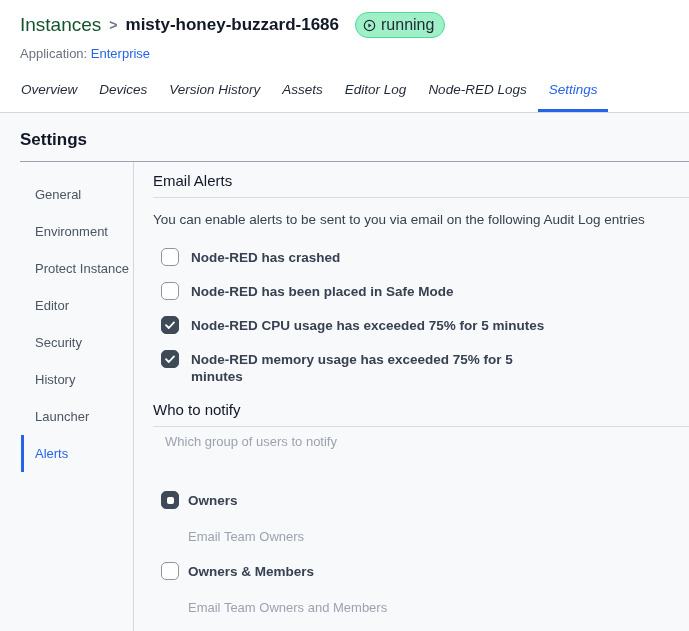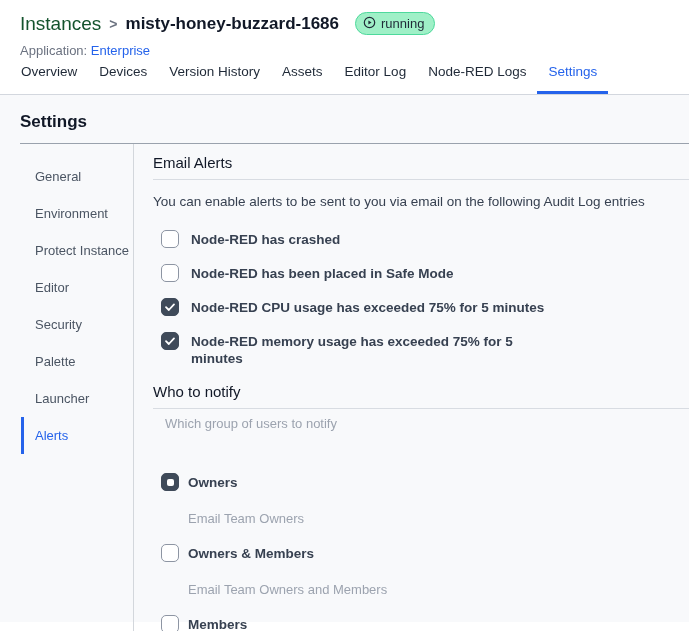--- a/index.html
+++ b/index.html
@@ -12,31 +12,31 @@
   }
 
   
   .header { padding: 12px 20px 0 20px; background: #ffffff; }
   .breadcrumb-row { display: flex; align-items: center; }
   .crumb-link { font-size: 19px; font-weight: 400; color: #14532d; cursor: pointer; }
   .crumb-sep { font-size: 14px; font-weight: 600; color: #6b7280; margin: 0 8px; }
   .instance-name { font-size: 17px; font-weight: 700; color: #111827; }
   .status-badge {
     margin-left: 16px;
-    display: inline-flex; align-items: flex-start; gap: 5px;
+    display: inline-flex; align-items: center; gap: 5px;
     background: #9ff0c7; border: 1px solid #4ed99c;
     border-radius: 999px; padding: 3px 10px 3px 7px;
-    font-size: 13px; color: #1f2937;
+    font-size: 16px; color: #1f2937;
   }
   .status-badge svg { display: block; }
   .app-row { margin-top: 8px; font-size: 13px; color: #6b7280; }
   .app-link { color: #2563eb; cursor: pointer; }
 
   
-  .tabs { display: flex; padding-left: 10px; border-bottom: 1px solid #d3d7de; }
+  .tabs { display: flex; margin-top: 15px; padding-left: 10px; border-bottom: 1px solid #d3d7de; font-style: italic; }
   .tab {
     padding: 6px 11px 12px 11px;
     font-size: 13.5px; color: #1f2937;
     border-bottom: 3px solid transparent;
     cursor: pointer; white-space: nowrap;
   }
   .tab[data-active="true"] { color: #2563eb; border-bottom-color: #2563eb; }
 
   
   .content { background: #f8f9fb; height: 527px; padding-top: 17px; }
@@ -129,21 +129,21 @@
   <div class="settings-title">Settings</div>
   <hr class="settings-rule">
 
   <div class="layout">
     <div class="side-nav">
       <div class="side-item" data-active="false">General</div>
       <div class="side-item" data-active="false">Environment</div>
       <div class="side-item" data-active="false">Protect Instance</div>
       <div class="side-item" data-active="false">Editor</div>
       <div class="side-item" data-active="false">Security</div>
-      <div class="side-item" data-active="false">Palette</div>
+      <div class="side-item" data-active="false">History</div>
       <div class="side-item" data-active="false">Launcher</div>
       <div class="side-item" data-active="true">Alerts</div>
     </div>
 
     <div class="main-panel">
 
       <div class="section-title">Email Alerts</div>
       <hr class="section-rule">
       <div class="section-desc">You can enable alerts to be sent to you via email on the following Audit Log entries</div>
 

